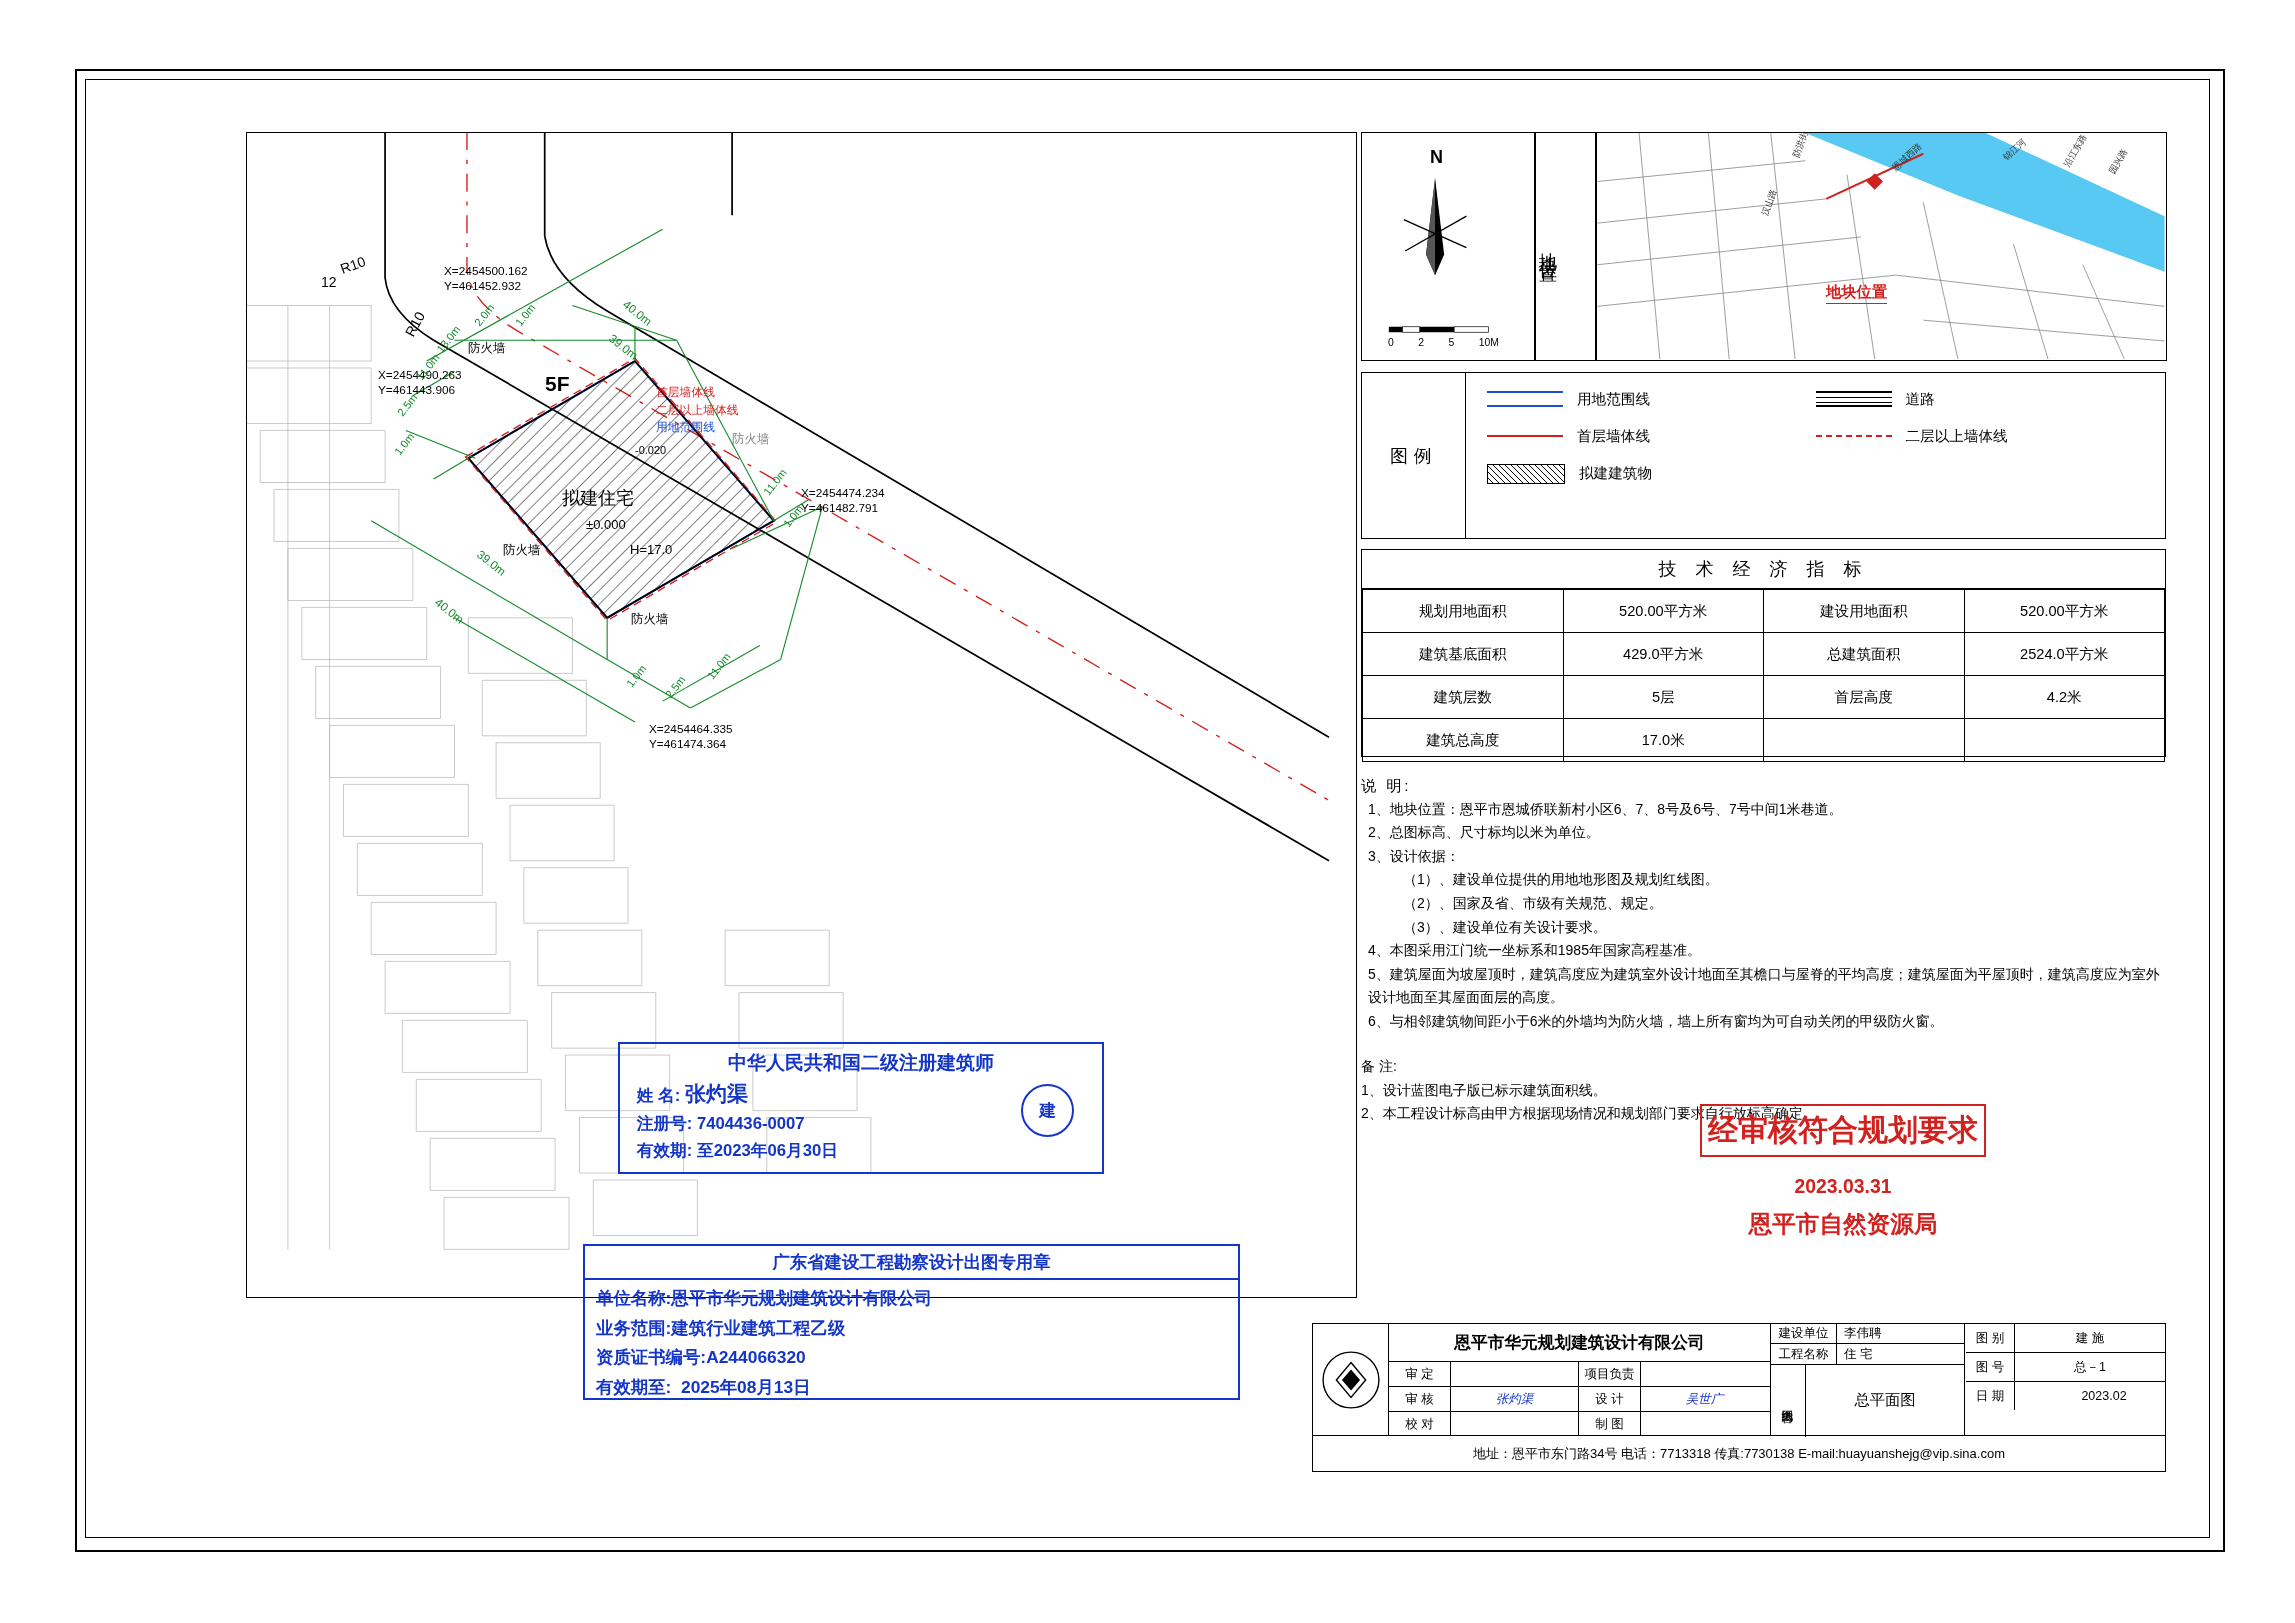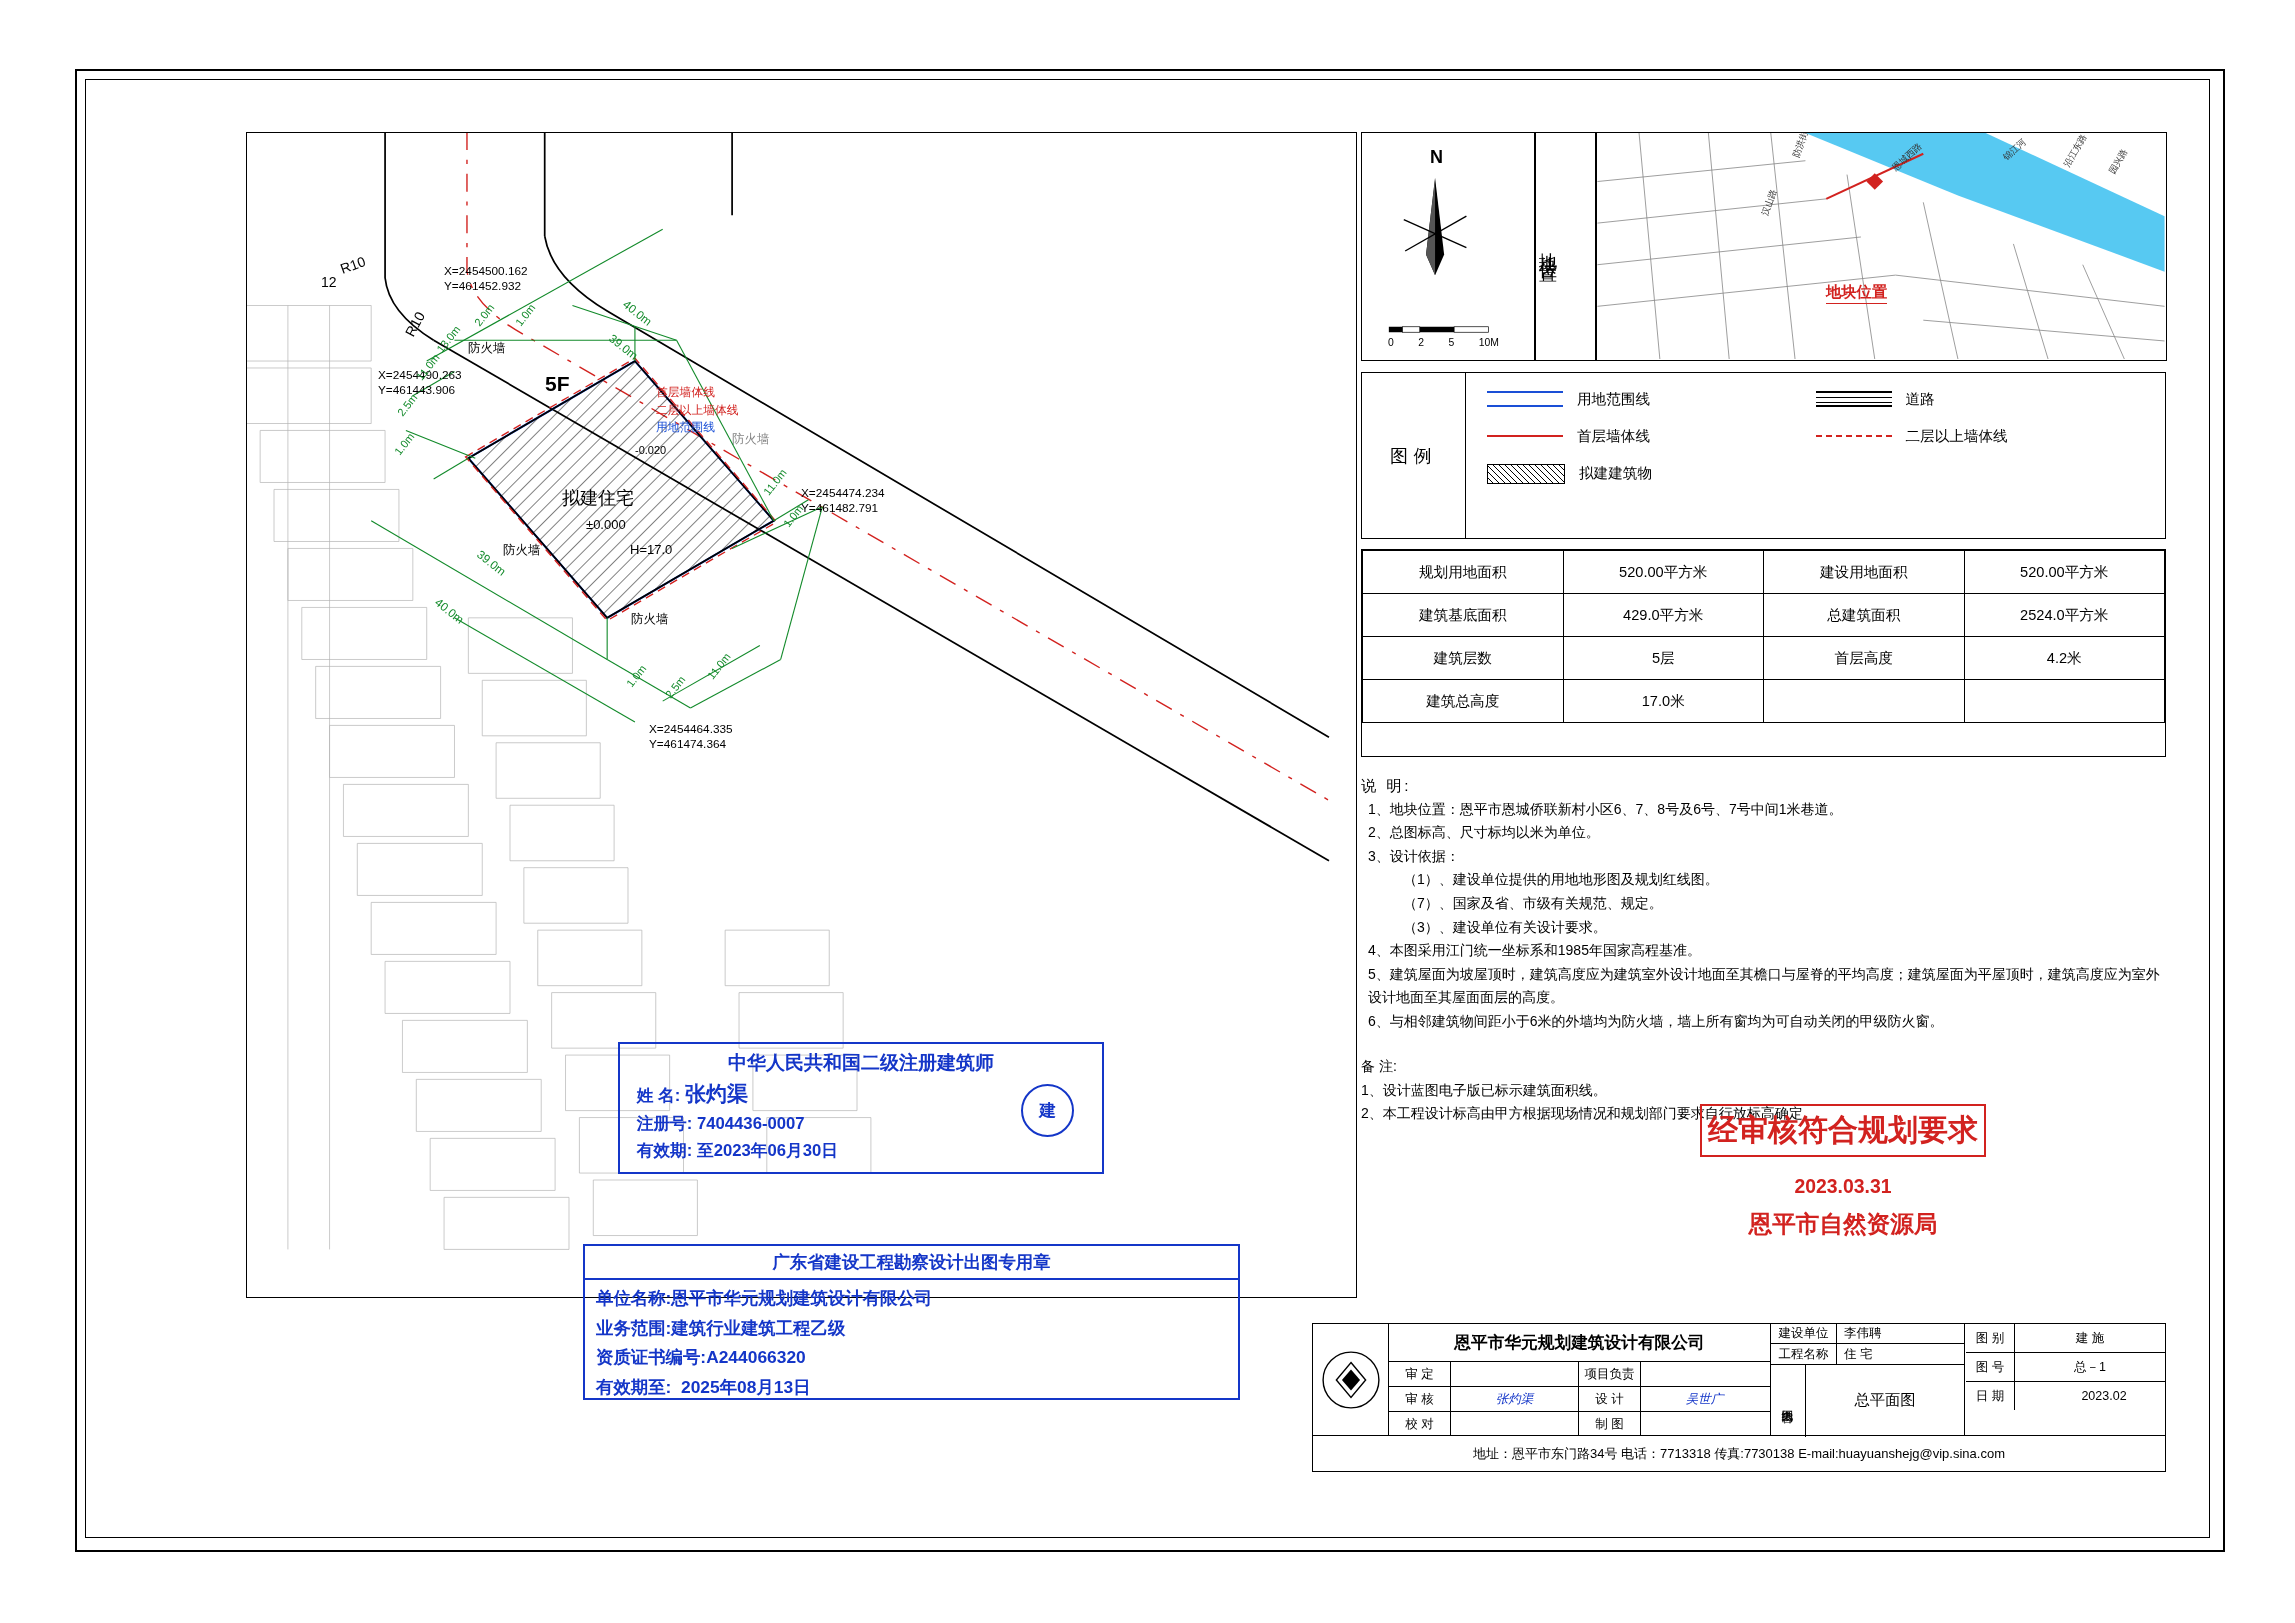--- a/index.html
+++ b/index.html
@@ -331,20 +331,21 @@
         <div class="legend-row">
           <div class="legend-cell">
             <span class="swatch" style="height:18px;border:1.4px solid #000;background:repeating-linear-gradient(45deg,#fff 0 3.5px,#000 3.5px 4.2px);"></span>
             <span class="legend-txt">拟建建筑物</span>
           </div>
         </div>
       </div>
     </div>
 
     <div class="box tech-box">
+      <div class="tech-title">技 术 经 济 指 标</div>
       <table class="tech">
         <tbody>
             <tr>
           <td class="lbl">规划用地面积</td>
           <td class="val">520.00平方米</td>
           <td class="lbl">建设用地面积</td>
           <td class="val">520.00平方米</td>
         </tr>
         <tr>
           <td class="lbl">建筑基底面积</td>
@@ -367,21 +368,21 @@
       </tbody>
         </table>
     </div>
 
     <div class="notes">
       <div class="hd">说 明:</div>
       <div class="ln">1、地块位置：恩平市恩城侨联新村小区6、7、8号及6号、7号中间1米巷道。</div>
       <div class="ln">2、总图标高、尺寸标均以米为单位。</div>
       <div class="ln">3、设计依据：</div>
       <div class="ln2">（1）、建设单位提供的用地地形图及规划红线图。</div>
-      <div class="ln2">（7）、国家及省、市级有关规范、规定。</div>
+      <div class="ln2">（2）、国家及省、市级有关规范、规定。</div>
       <div class="ln2">（3）、建设单位有关设计要求。</div>
       <div class="ln">4、本图采用江门统一坐标系和1985年国家高程基准。</div>
       <div class="ln">5、建筑屋面为坡屋顶时，建筑高度应为建筑室外设计地面至其檐口与屋脊的平均高度；建筑屋面为平屋顶时，建筑高度应为室外设计地面至其屋面面层的高度。</div>
       <div class="ln">6、与相邻建筑物间距小于6米的外墙均为防火墙，墙上所有窗均为可自动关闭的甲级防火窗。</div>
     </div>
 
     <div class="remarks">
       <div class="hd">备 注:</div>
       <div class="ln">1、设计蓝图电子版已标示建筑面积线。</div>
       <div class="ln">2、本工程设计标高由甲方根据现场情况和规划部门要求自行放标高确定。</div>

